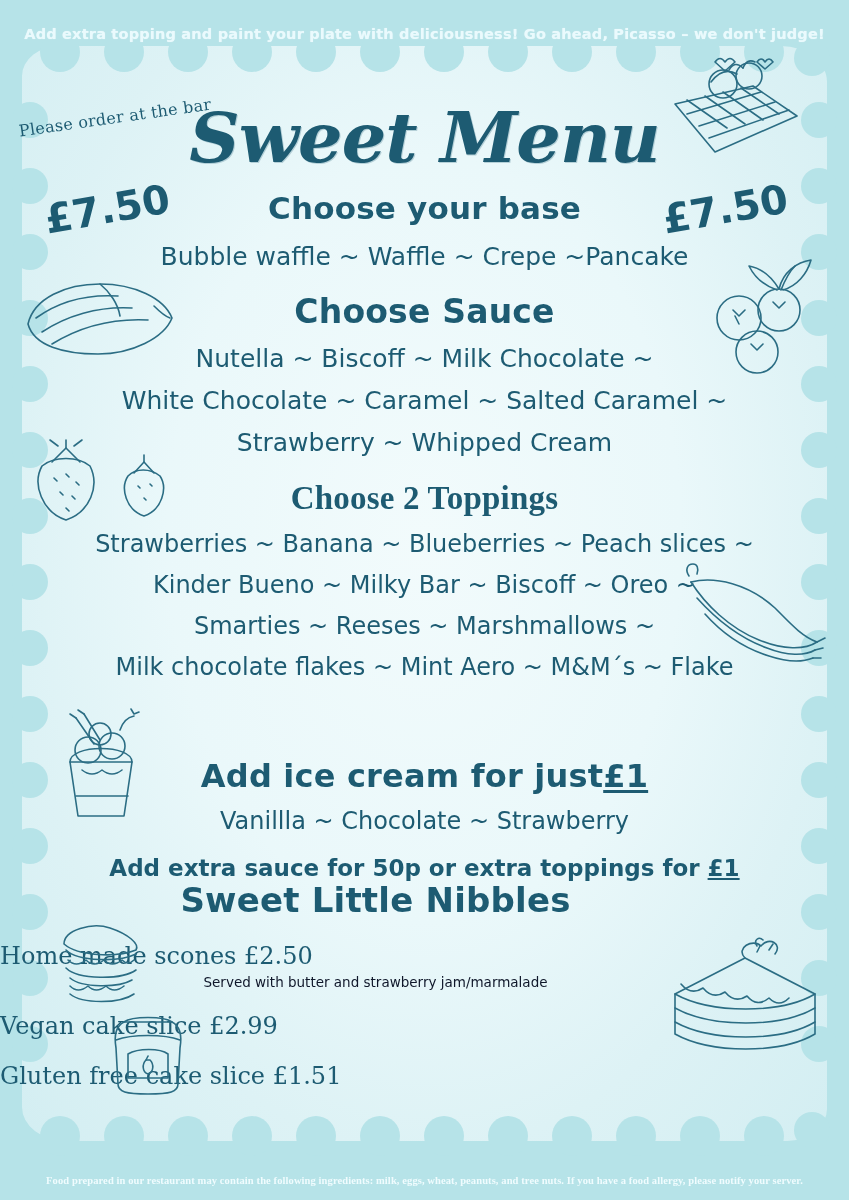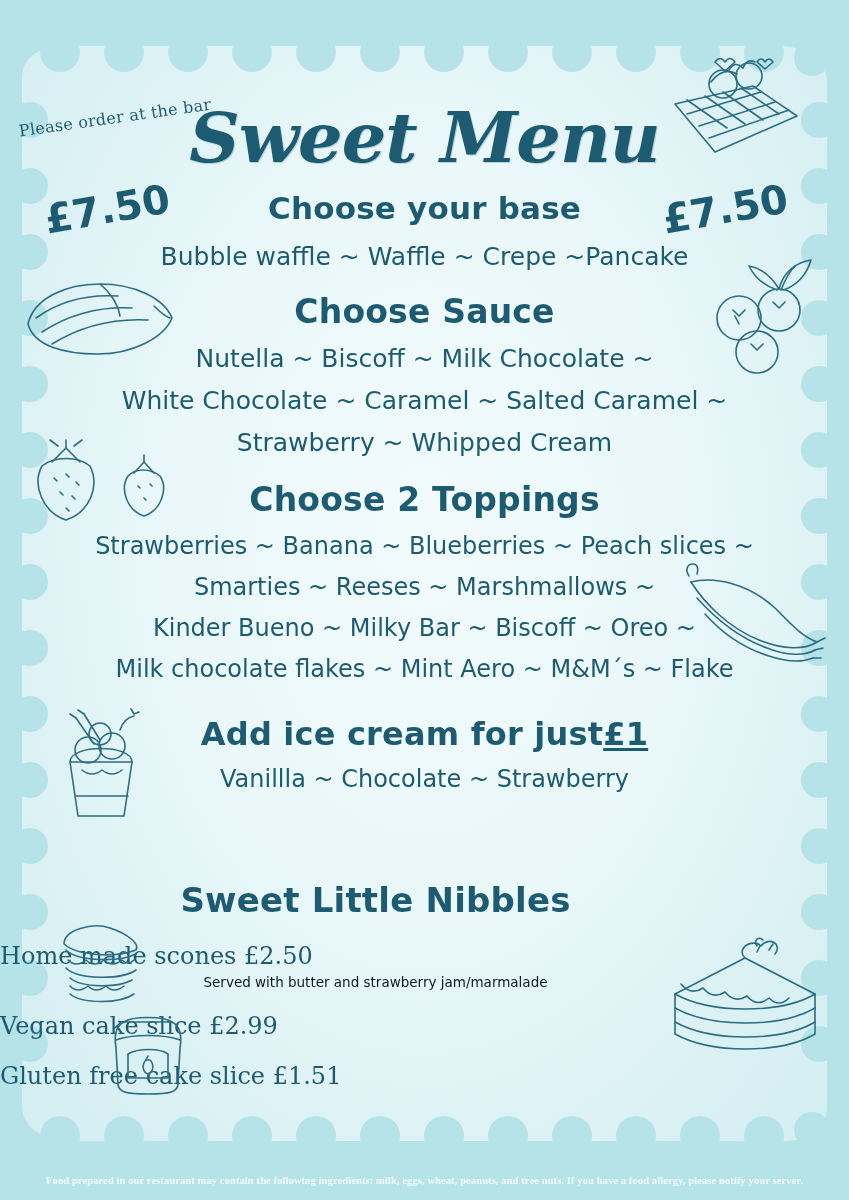--- a/index.html
+++ b/index.html
@@ -94,24 +94,24 @@
   }
   #sec-base { position:absolute; top:190px; left:0; width:849px; }
   #sec-base .h2 { font-size:31px; }
   #sec-base .line { font-size:25px; margin-top:16px; }
 
   #sec-sauce { position:absolute; top:292px; left:0; width:849px; }
   #sec-sauce .h2 { font-size:33px; }
   #sec-sauce .line { font-size:25px; margin-top:13px; }
 
   #sec-top { position:absolute; top:480px; left:0; width:849px; }
-  #sec-top .h2 { font-size:33px; }
+  #sec-top .h2 { font-size:33px;font-family:Liberation Serif, serif; }
   #sec-top .line { font-size:24px; margin-top:13px; }
 
-  #sec-ice { position:absolute; top:715px; left:0; width:849px; }
+  #sec-ice { position:absolute; top:757px; left:0; width:849px; }
   #sec-ice .h2 { font-size:32px; }
   #sec-ice .h2 u { text-decoration: underline; text-underline-offset: 3px; }
   #sec-ice .line { font-size:24px; margin-top:12px; }
   #sec-ice .extra { font-size:23px; font-weight:700; margin-top:20px; text-align:center; color:#1d5b72; }
   #sec-ice .extra u { text-decoration: underline; }
 
   #sec-nib { position:absolute; top:880px; left:0; width:751px; }
   #sec-nib .h2 { font-size:34px; }
   #sec-nib .item { text-align:left; font-size:24px; color:#1d5b72; margin-top:22px; font-family:"DejaVu Serif", serif; }
   #sec-nib .sub { text-align:center; font-size:13.5px; color:#0f172a; margin-top:4px; font-family:"DejaVu Sans", sans-serif; }
@@ -209,20 +209,21 @@
       <circle cx="819" cy="780" r="18"></circle>
       <circle cx="819" cy="846" r="18"></circle>
     <circle cx="819" cy="912" r="18"></circle>
       <circle cx="819" cy="978" r="18"></circle>
       <circle cx="819" cy="1044" r="18"></circle>
   </g>
 </svg>
 
 <div class="content">
 
+  <div class="topnote">Add extra topping and paint your plate with deliciousness! Go ahead, Picasso – we don't judge!</div>
 
   <div class="orderbar">Please order at the bar</div>
 
   <div class="title">Sweet Menu</div>
 
   <div class="price left">£7.50</div>
   <div class="price right">£7.50</div>
 
   <div id="sec-sauce">
     <div class="h2">Choose Sauce</div>
@@ -232,30 +233,33 @@
   </div>
 
   <div id="sec-base">
     <div class="h2">Choose your base</div>
     <div class="line">Bubble waffle ~ Waffle ~ Crepe ~Pancake</div>
   </div>
 
   <div id="sec-top">
     <div class="h2">Choose 2 Toppings</div>
     <div class="line">Strawberries ~ Banana ~ Blueberries ~ Peach slices ~</div>
+    <div class="line">Kinder Bueno ~ Milky Bar ~ Biscoff ~  Oreo ~</div>
     <div class="line">Smarties ~ Reeses ~ Marshmallows ~</div>
-    <div class="line">Kinder Bueno ~ Milky Bar ~ Biscoff ~  Oreo ~</div>
     <div class="line">Milk chocolate flakes  ~ Mint Aero ~ M&amp;M´s ~ Flake</div>
   </div>
 
   <div id="sec-ice">
     <div class="h2">
       <span>Add ice cream for just</span><u>£1</u>
     </div>
     <div class="line">Vanillla ~ Chocolate ~ Strawberry</div>
+    <div class="extra">
+      <span>Add extra sauce for 50p or extra toppings for </span><u>£1</u>
+    </div>
   </div>
 
   <div id="sec-nib">
     <div class="h2">Sweet Little Nibbles</div>
     <div class="item">Home made scones £2.50</div>
     <div class="sub">Served with butter and strawberry jam/marmalade</div>
     <div class="item">Vegan cake slice £2.99</div>
     <div class="item">Gluten free cake slice £1.51</div>
   </div>
 

